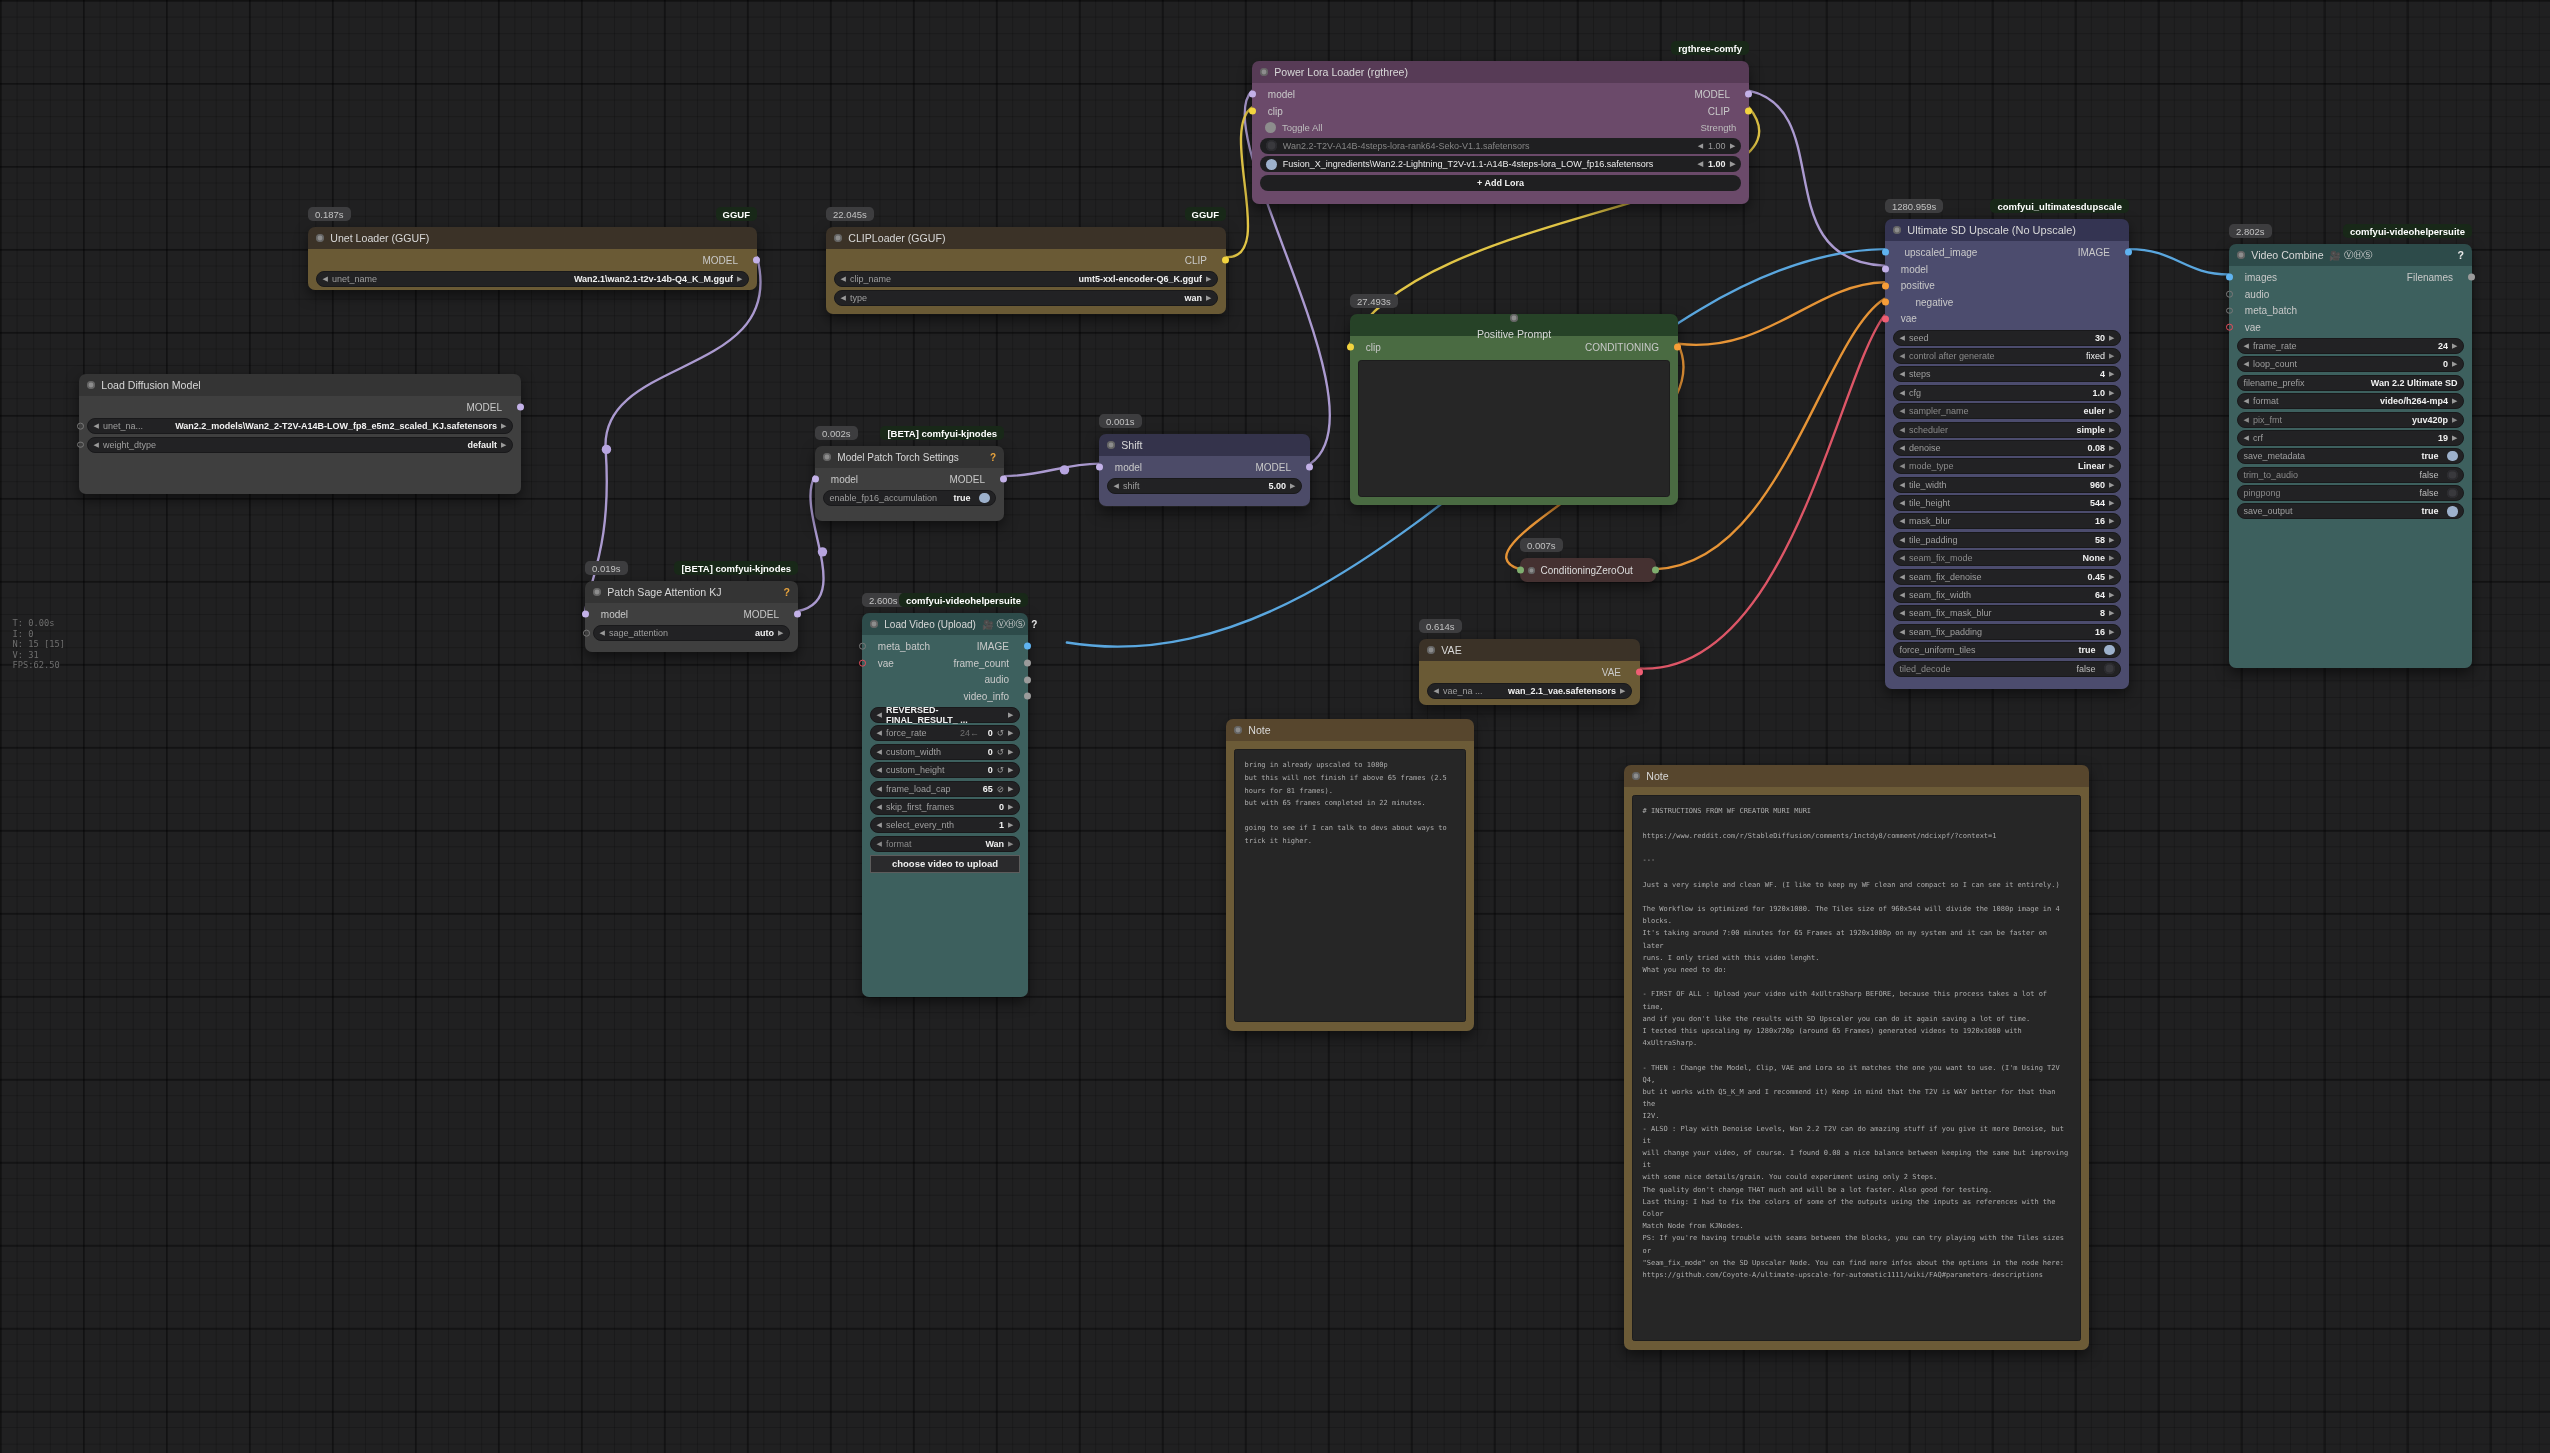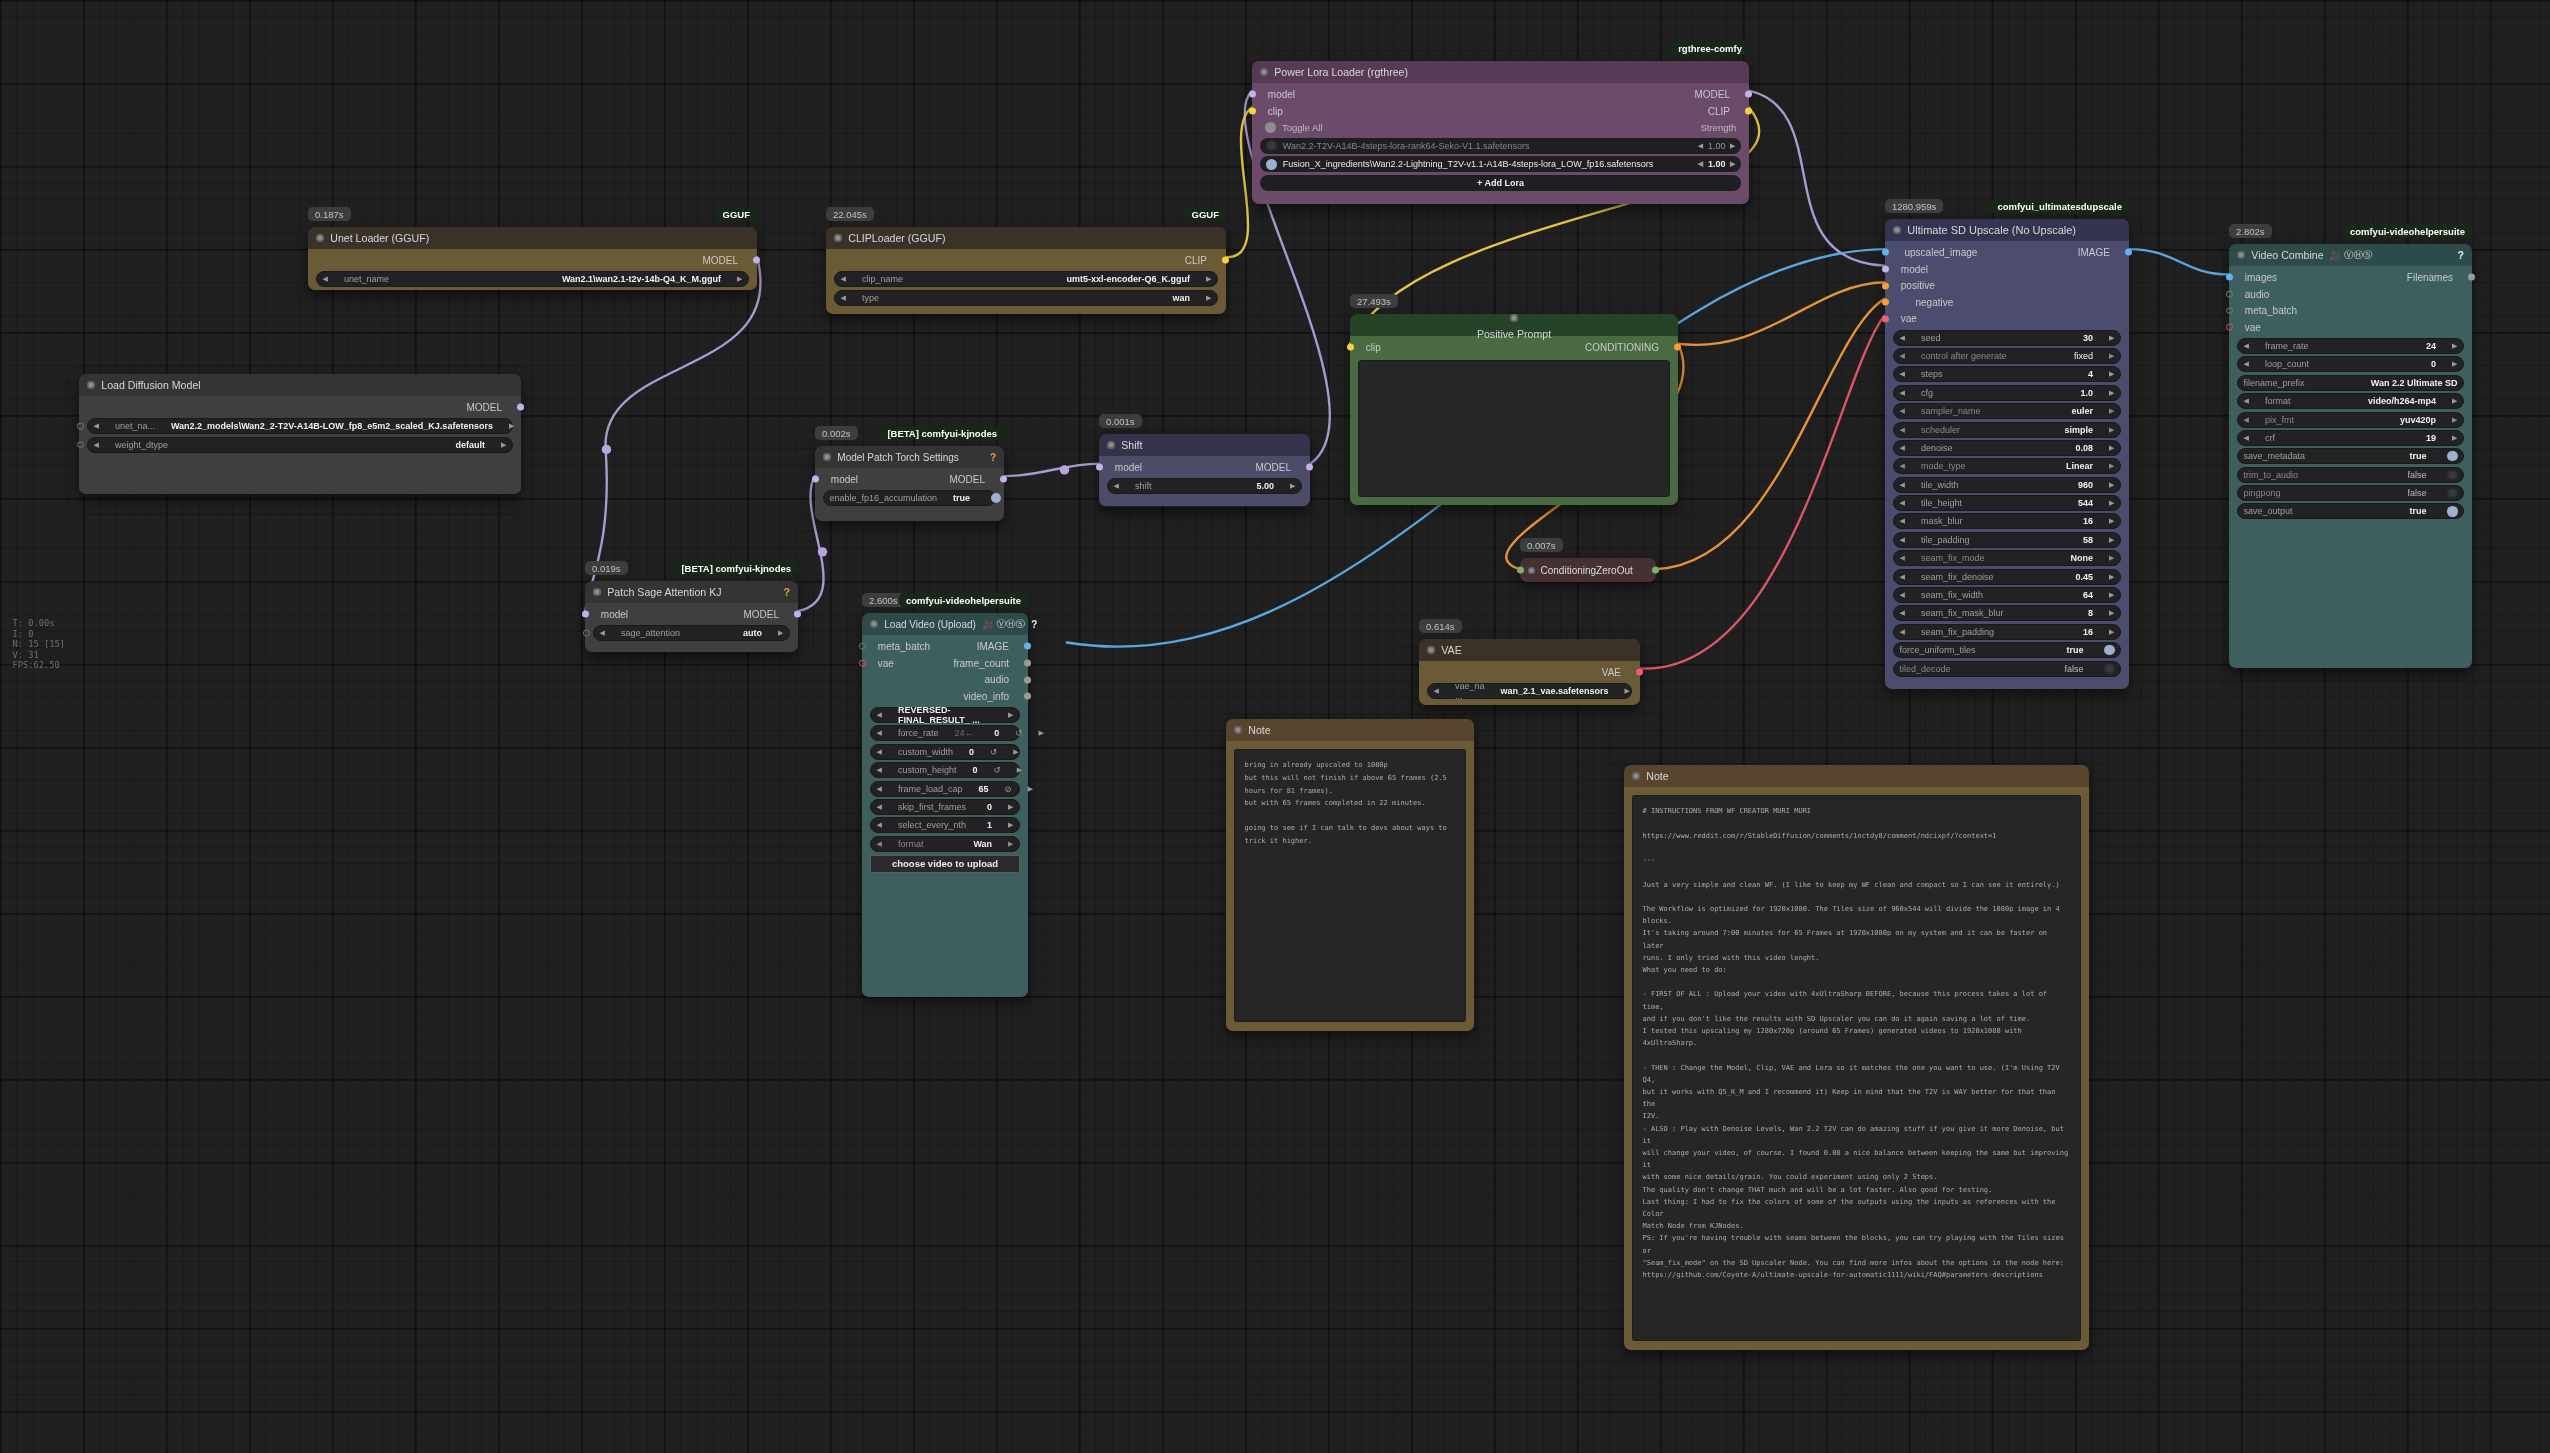--- a/index.html
+++ b/index.html
@@ -27,21 +27,21 @@
        padding:1.6px 7px;border-radius:4.7px;white-space:nowrap;z-index:3;}
   .srow{height:16.6px;display:flex;align-items:center;position:relative;padding:0 9.5px;color:#c9c9c9;font-size:10px;}
   .srow .flex{flex:1;}
   .dot{width:7px;height:7px;border-radius:50%;position:absolute;top:50%;transform:translateY(-50%);}
   .dot.in{left:-3.2px;} .dot.out{right:-3.2px;}
   .d-model{background:#c3b1e8;} .d-clip{background:#f2d43f;} .d-cond{background:#f79e38;}
   .d-img{background:#5fb3f0;} .d-vae{background:#ef5e74;} .d-gray{background:#9b9b9b;} .d-green{background:#7fae6f;}
   .d-hollow{background:transparent;border:1.6px solid #777;width:4.7px;height:4.7px;}
   .d-hollow-red{background:transparent;border:1.6px solid #e14b5a;width:4.7px;height:4.7px;}
   .wid{height:14px;margin:2.4px 8px;background:#222224;border:0.8px solid #19191b;border-radius:8px;
-       display:flex;align-items:center;padding:0 5.5px;font-size:9px;color:#9f9f9f;gap:16px;position:relative;}
+       display:flex;align-items:center;padding:0 5.5px;font-size:9px;color:#9f9f9f;gap:4px;position:relative;}
   .wa{color:#9a9a9a;font-size:7px;flex:none;}
   .wval{color:#f2f2f2;font-weight:700;margin-left:auto;white-space:nowrap;}
   .ghost{color:#6f6f6f;margin-left:auto;} .ghost+ .wval{margin-left:4.7px;}
   .dim .wval,.dim .wa,.dim{color:#8a8a8a;}
   .dim .wval{color:#bdbdbd;font-weight:400;}
   .tdot{width:10.3px;height:10.3px;border-radius:50%;flex:none;margin-left:4.7px;}
   .on{background:#9db1cc;} .off{background:#39393d;box-shadow:inset 0 0 0 1.6px #2b2b2f;}
   .btnw{height:16px;margin:3.2px 8px;background:#2a2a2c;border:0.8px solid #5c5c5c;display:flex;align-items:center;
         justify-content:center;color:#efefef;font-weight:700;font-size:9.5px;}
   .sidedot{position:absolute;top:50%;transform:translateY(-50%);width:7px;height:7px;border-radius:50%;}

